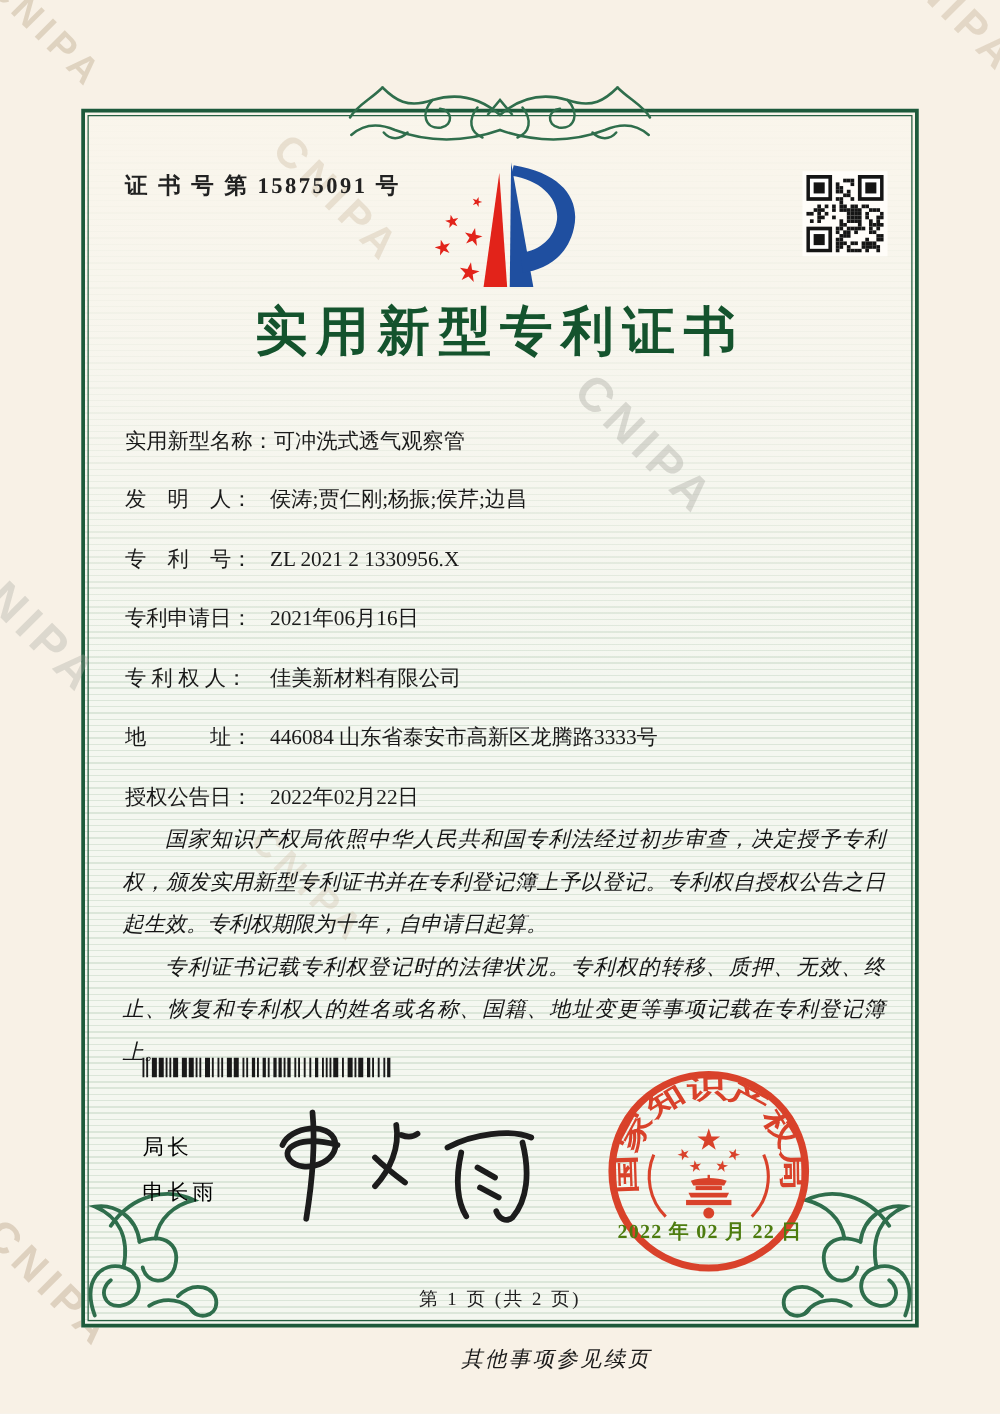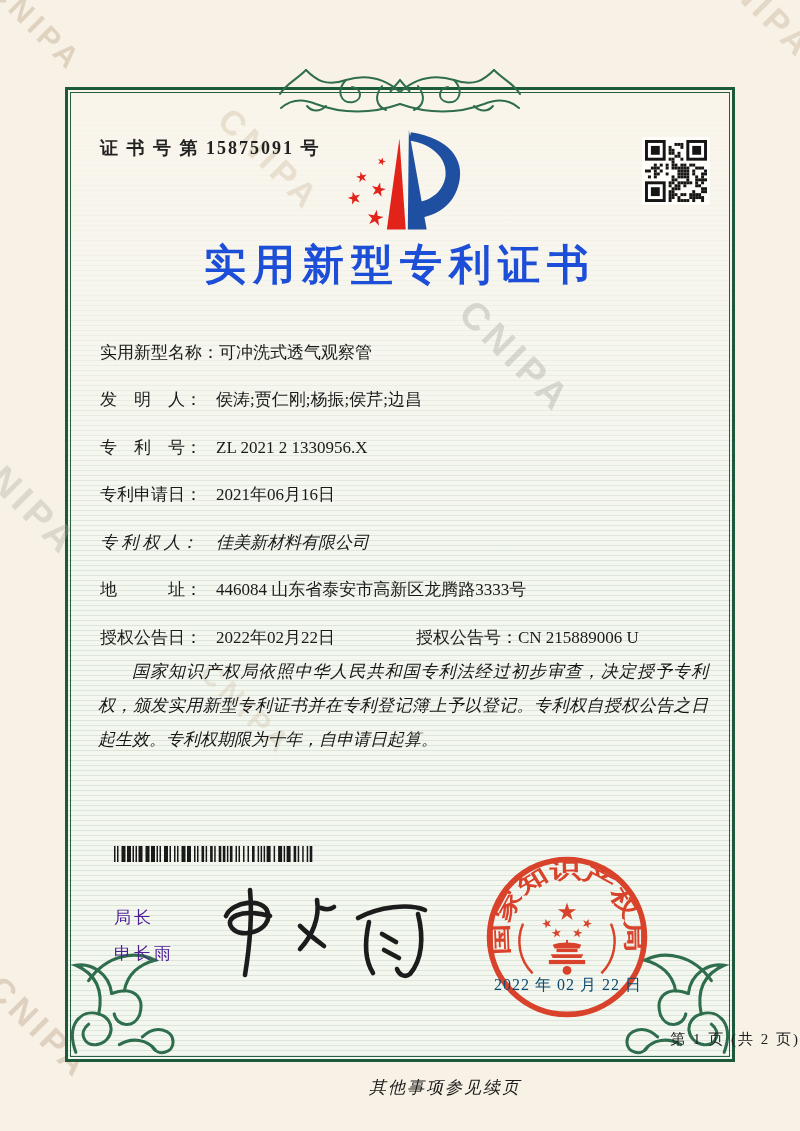--- a/index.html
+++ b/index.html
@@ -30,33 +30,33 @@
       #f4f7f0;
     z-index:2;
   }
   .border-inner {
     position:absolute; inset:2px;
     border:1px solid #266042;
   }
   .ornament { position:absolute; z-index:3; }
   .content { position:absolute; z-index:5; }
   .cert-no { left:100px; top:136px; font-size:18px; letter-spacing:2px; color:#222;font-weight:bold; }
-  .title { left:0; top:237px; width:100%; text-align:center; font-size:42px; font-weight:bold; letter-spacing:7px; color:#1d4ed8; }
+  .title { left:0; top:237px; width:100%; text-align:center; font-size:42px; font-weight:bold; letter-spacing:7px; color:#14532d; }
   .qr-box { left:642px; top:137px; width:68px; height:68px; background:#fffdf9; padding:3px; }
   .fields { left:100px; top:341px; width:560px; font-size:17px; }
   .frow { position:absolute; left:0; white-space:nowrap; }
   .flabel { display:inline-block; min-width:116px; }
   .grant-no { position:absolute; left:316px; top:0; white-space:nowrap; }
   .paras { left:98px; top:655px; width:610px; font-size:17px; line-height:34px; font-style:italic; text-align:justify; color:#151515; }
   .paras p { text-indent:2em; }
   .barcode-box { left:113px; top:846px; width:205px; height:16px; }
-  .sig-label { left:114px; font-family:"Liberation Sans","DejaVu Sans",sans-serif; font-size:17px; font-weight:500; letter-spacing:3px; color:#4c1d95; }
+  .sig-label { left:114px; font-family:"Liberation Sans","DejaVu Sans",sans-serif; font-size:17px; font-weight:500; letter-spacing:3px; color:#000000; }
   .seal-box { left:481px; top:851px; width:172px; height:172px; z-index:6; }
-  .seal-date { left:488px; top:975px; width:160px; text-align:center; font-size:16px; letter-spacing:1px; color:#0c4a6e; z-index:7; }
-  .page-info { left:0; top:1030px; width:100%; text-align:right; font-size:15px; letter-spacing:2px; color:#222; }
+  .seal-date { left:488px; top:975px; width:160px; text-align:center; font-size:16px; letter-spacing:1px; color:#4d7c0f; z-index:7;font-weight:bold; }
+  .page-info { left:0; top:1030px; width:100%; text-align:center; font-size:15px; letter-spacing:2px; color:#222; }
   .footer-note { left:0; top:1076px; width:100%; text-align:center; font-size:17px; font-style:italic; letter-spacing:2px; color:#1a1a1a; z-index:5; position:absolute;margin-left:45px; }
 </style>
 </head>
 <body>
 
 <div class="wm" style="left:-22px; top:8px; font-size:30px; color:rgba(203,185,160,0.55);">CNIPA</div>
 <div class="wm" style="left:698px; top:-12px; font-size:34px; color:rgba(214,199,176,0.6);">CNIPA</div>
 <div class="wm" style="left:205px; top:140px; font-size:34px; color:rgba(208,190,165,0.4); z-index:3;">CNIPA</div>
 <div class="wm" style="left:445px; top:335px; font-size:38px; color:rgba(165,165,158,0.38); z-index:3;">CNIPA</div>
 <div class="wm" style="left:-48px; top:478px; font-size:38px; color:rgba(168,168,160,0.35); z-index:3;">CNIPA</div>
@@ -266,36 +266,34 @@
   </div>
   <div class="frow" style="top:47px;">
     <span class="flabel">发　明　人：</span><span>侯涛;贾仁刚;杨振;侯芹;边昌</span>
   </div>
   <div class="frow" style="top:95px;">
     <span class="flabel">专　利　号：</span><span>ZL 2021 2 1330956.X</span>
   </div>
   <div class="frow" style="top:142px;">
     <span class="flabel">专利申请日：</span><span>2021年06月16日</span>
   </div>
-  <div class="frow" style="top:190px;font-style:italic;">
+  <div class="frow" style="top:190px;">
     <span class="flabel">专 利 权 人：</span><span>佳美新材料有限公司</span>
   </div>
   <div class="frow" style="top:237px;">
     <span class="flabel">地　　　址：</span><span>446084 山东省泰安市高新区龙腾路3333号</span>
   </div>
   <div class="frow" style="top:285px; width:560px;">
     <span class="flabel">授权公告日：</span><span>2022年02月22日</span>
-    <span class="grant-no">
-      <span>授权公告号：</span><span>CN 215889006 U</span>
-    </span>
   </div>
 </div>
 
 <div class="content paras">
   <p>国家知识产权局依照中华人民共和国专利法经过初步审查，决定授予专利权，颁发实用新型专利证书并在专利登记簿上予以登记。专利权自授权公告之日起生效。专利权期限为十年，自申请日起算。</p>
+  <p>专利证书记载专利权登记时的法律状况。专利权的转移、质押、无效、终止、恢复和专利权人的姓名或名称、国籍、地址变更等事项记载在专利登记簿上。</p>
 </div>
 
 <div class="content barcode-box">
   <svg viewBox="0 0 205 16" preserveAspectRatio="none" style="width:100%; height:100%;">
       <rect x="1.0" y="0" width="1.5" height="16" fill="#191919"></rect>
       <rect x="4.0" y="0" width="1.5" height="16" fill="#191919"></rect>
       <rect x="8.5" y="0" width="4" height="16" fill="#191919"></rect>
       <rect x="14.0" y="0" width="4" height="16" fill="#191919"></rect>
       <rect x="19.5" y="0" width="1.5" height="16" fill="#191919"></rect>
       <rect x="22.5" y="0" width="1.5" height="16" fill="#191919"></rect>

